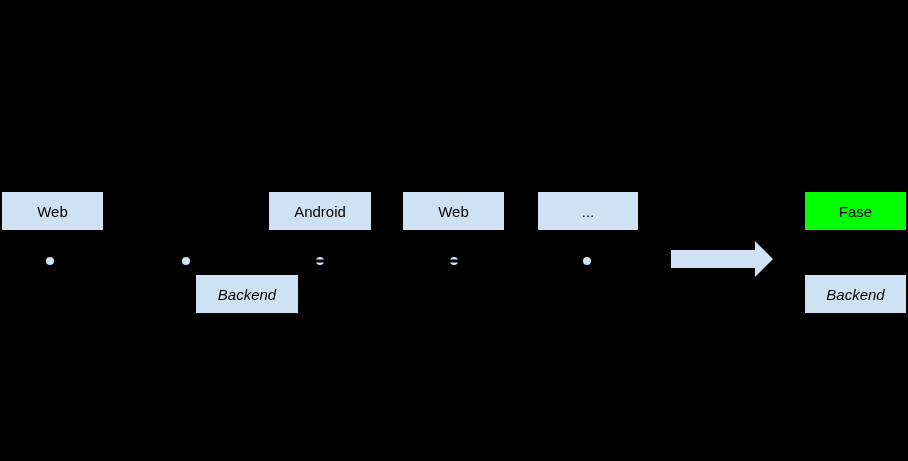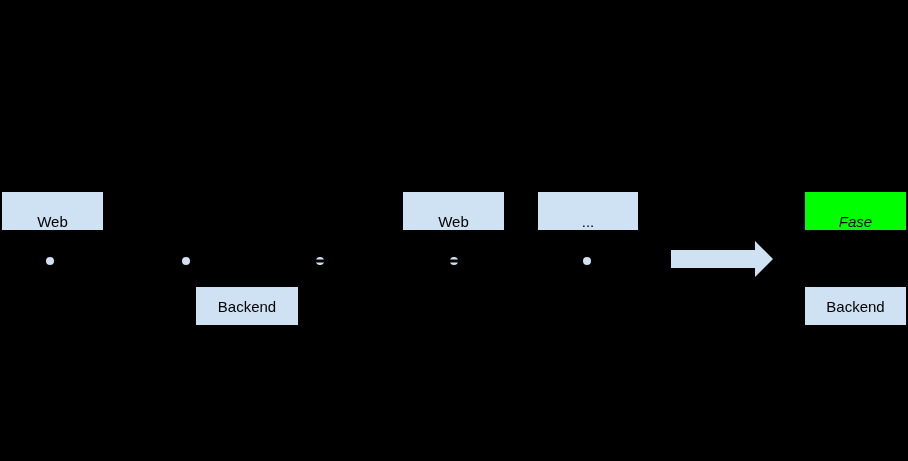--- a/index.html
+++ b/index.html
@@ -21,28 +21,28 @@
     height: 40px;
     background: var(--box-fill, #cfe2f3);
     border: 1px solid var(--box-border, #000000);
     display: flex;
     align-items: center;
     justify-content: center;
     font-size: 15px;
     color: var(--text, #000000);
     white-space: nowrap;
   }
-  .top { top: 191px; align-items: flex-end; }
-  .bottom { top: 286px; }
+  .top { top: 191px; }
+  .bottom { top: 274px; font-style: italic; }
   .web1     { left: 1px;   width: 103px; }
   .ios      { left: 134px; width: 105px; }
   .android  { left: 268px; width: 104px; }
   .web2     { left: 402px; width: 103px; }
   .ellipsis { left: 537px; width: 102px; }
-  .fase     { left: 804px; width: 103px; background: var(--highlight-fill, #00ff00); font-style: italic; }
+  .fase     { left: 804px; width: 103px; background: var(--highlight-fill, #00ff00); }
   .backend1 { left: 195px; width: 104px; }
   .backend2 { left: 804px; width: 103px; }
 
   .dots {
     position: absolute;
     inset: 0;
     pointer-events: none;
   }
   .dot {
     position: absolute;
@@ -78,20 +78,23 @@
   .arrow polygon { fill: var(--arrow-fill, #cfe2f3); }
 </style>
 </head>
 <body>
 
 <div class="canvas">
 
   <div class="box top web1">
     <span>Web</span>
   </div>
+  <div class="box top android">
+    <span>Android</span>
+  </div>
   <div class="box top web2">
     <span>Web</span>
   </div>
   <div class="box top ellipsis">
     <span>...</span>
   </div>
   <div class="box top fase">
     <span>Fase</span>
   </div>
 

